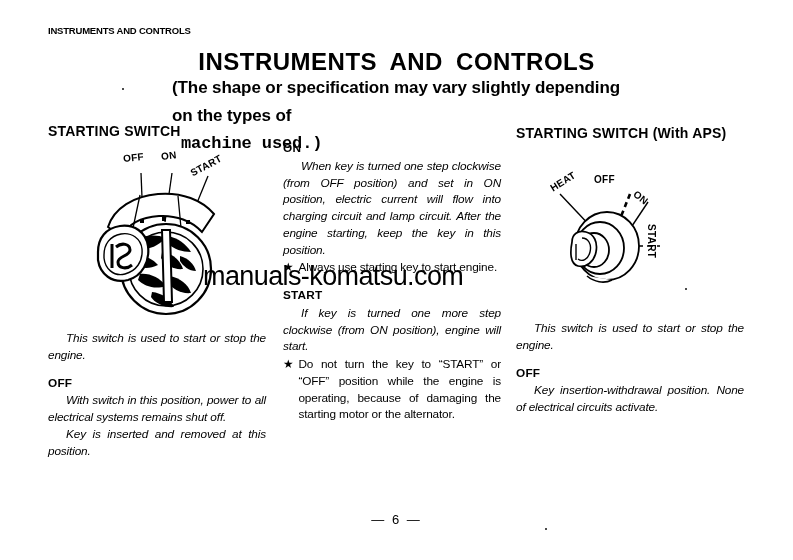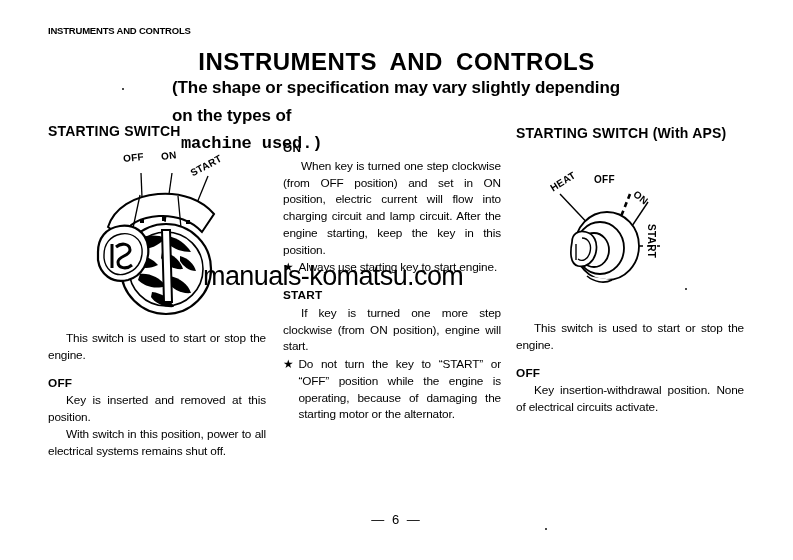--- a/index.html
+++ b/index.html
@@ -89,20 +89,21 @@
     letter-spacing: -0.15px;
   }
   .col-left  { left: 48px;  top: 330px; width: 218px; }
   .col-mid   { left: 283px; top: 140px; width: 218px; }
   .col-right { left: 516px; top: 320px; width: 228px; }
 
   .para {
     margin: 0 0 0 0;
     text-indent: 18px;
     text-align: justify;
+    font-style: italic;
   }
 
   .subhead {
     font-size: 11.8px;
     font-weight: 700;
     margin: 11px 0 1px 0;
     letter-spacing: 0.2px;
   }
   .subhead.first { margin-top: 0; }
 
@@ -243,22 +244,22 @@
     </svg>
 
     <div class="fig-label" style="left: 27px; top: 0px; transform: rotate(-6deg);">OFF</div>
     <div class="fig-label" style="left: 65px; top: -2px; transform: rotate(-7deg);">ON</div>
     <div class="fig-label" style="left: 93px; top: 8px; transform: rotate(-28deg);">START</div>
   </div>
 
   <div class="col col-left">
     <p class="para">This switch is used to start or stop the engine.</p>
     <div class="subhead">OFF</div>
+    <p class="para">With switch in this position, power to all electrical systems remains shut off.</p>
     <p class="para">Key is inserted and removed at this position.</p>
-    <p class="para">With switch in this position, power to all electrical systems remains shut off.</p>
   </div>
 
   <div class="col col-mid">
     <div class="subhead first">ON</div>
     <p class="para">When key is turned one step clockwise (from OFF position) and set in ON position, electric current will flow into charging circuit and lamp circuit. After the engine starting, keep the key in this position.</p>
     <div class="note">
       <span class="star">★</span>
       <span class="note-body">Always use starting key to start engine.</span>
     </div>
 

